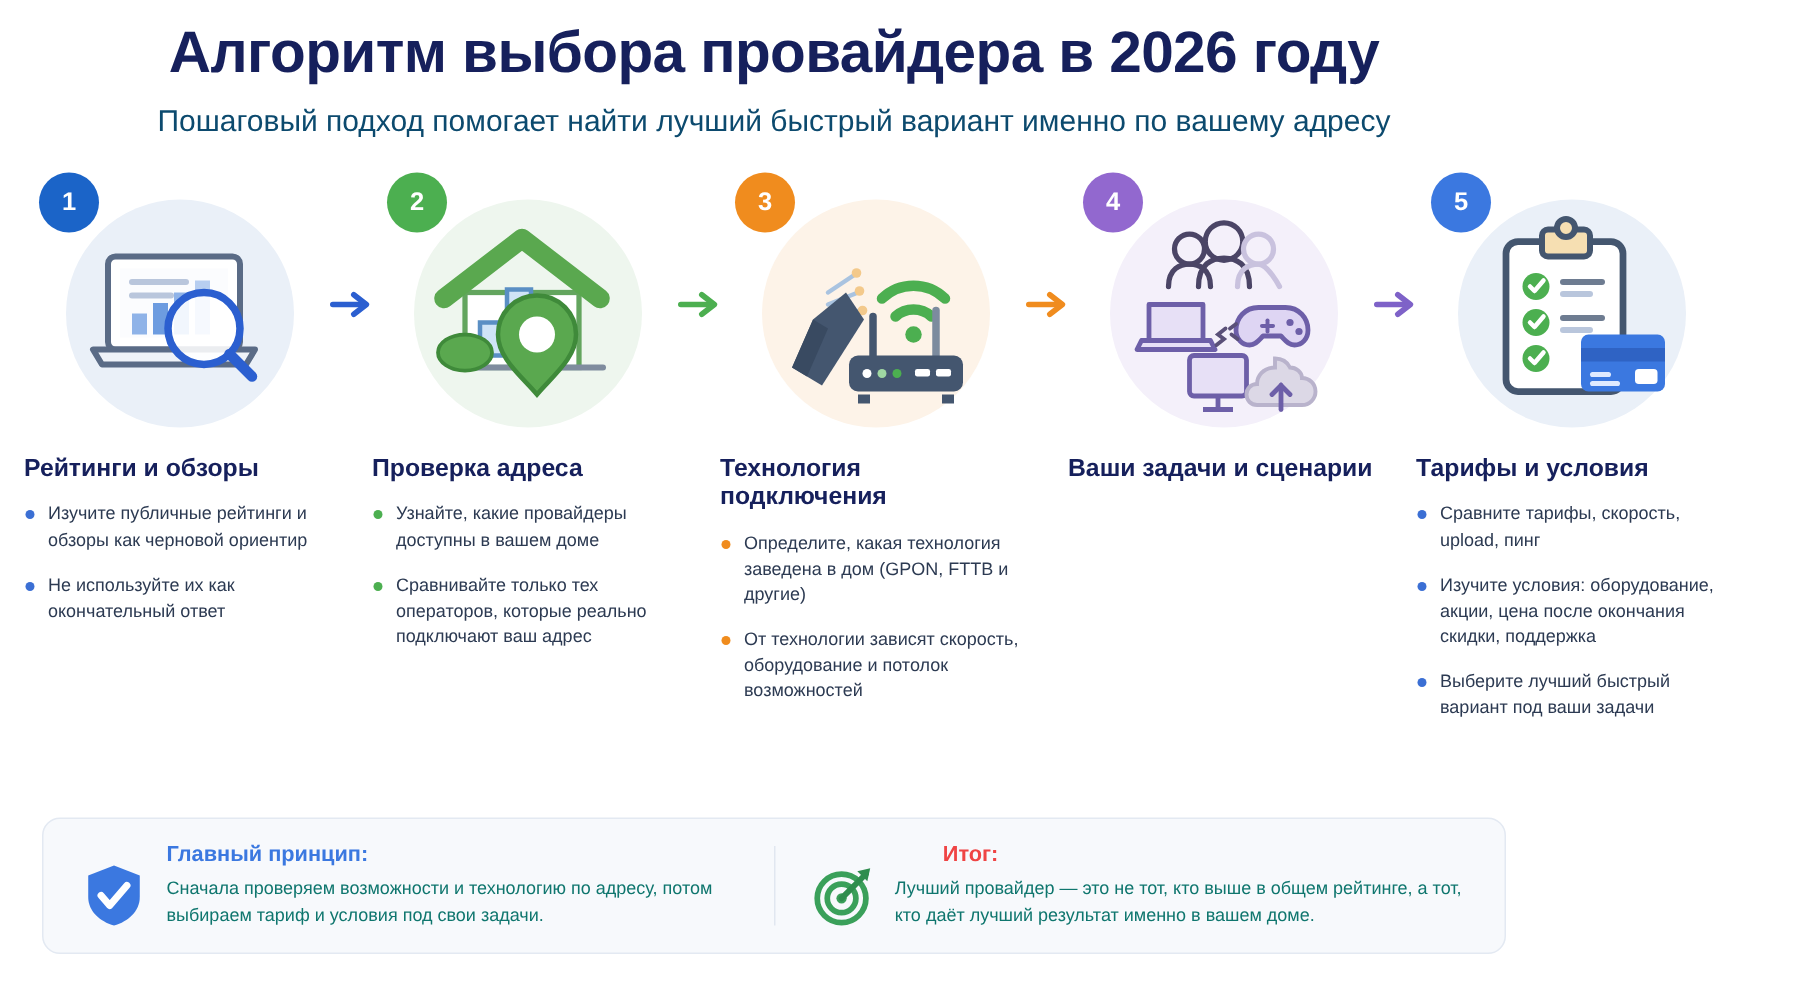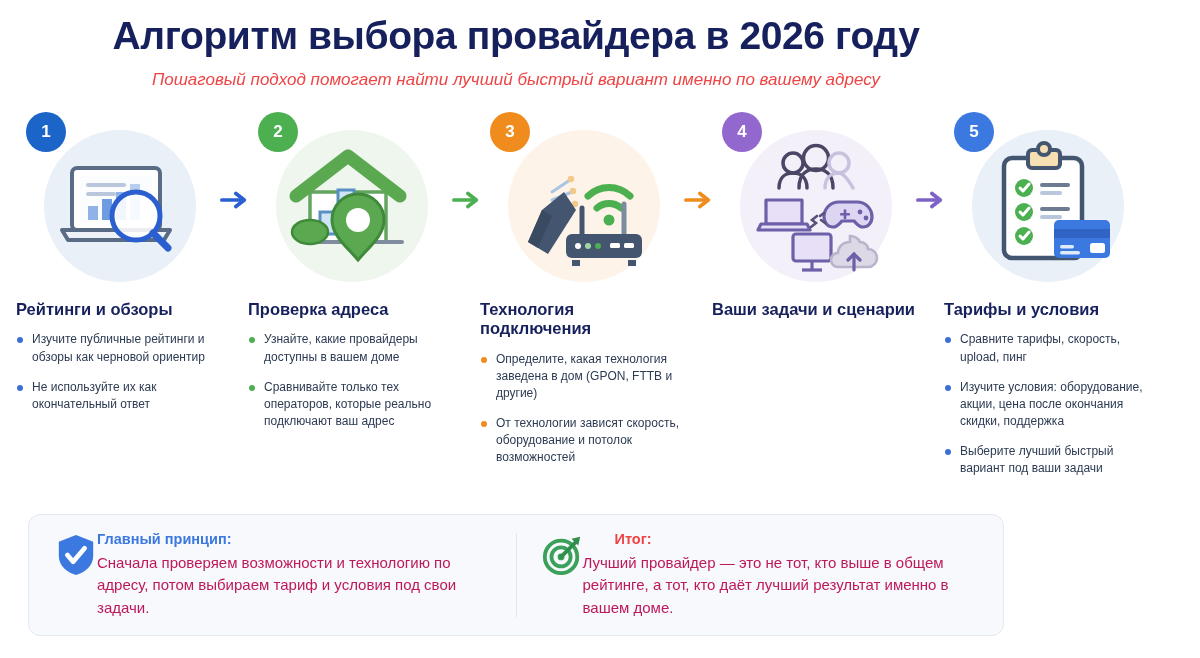--- a/index.html
+++ b/index.html
@@ -13,21 +13,21 @@
   }
   .page{width:1032px;height:658px;position:relative;box-sizing:border-box;}
 
   
   .header{padding-top:14px;text-align:center;}
   .title{
     font-size:39px;font-weight:bold;color:#16205c;letter-spacing:-0.4px;
     line-height:1.12;margin:0;
   }
   .subtitle{
-    font-size:17px;color:#ef4444;margin:12px 0 0 0;font-weight:normal;font-style:italic;
+    font-size:20px;color:#0c4a6e;margin:12px 0 0 0;font-weight:normal;
   }
 
   
   .steps{
     display:flex;align-items:flex-start;
     padding:22px 16px 0 16px;
   }
   .step{
     width:204px;flex:0 0 204px;position:relative;
   }
@@ -60,25 +60,25 @@
     width:6px;height:6px;border-radius:50%;background:var(--bullet,#3b6fd4);
   }
 
   
   .footer{
     position:absolute;left:28px;right:28px;bottom:22px;
     background:#f7f9fc;border:1px solid #e3e9f2;border-radius:12px;
     display:flex;align-items:stretch;
     padding:16px 20px;box-sizing:border-box;
   }
-  .fcol{display:flex;align-items:flex-start;flex:1 1 0;padding:0 6px;}
+  .fcol{display:flex;align-items:flex-end;gap:14px;flex:1 1 0;padding:0 6px;}
   .fdivider{width:1px;background:#e1e7f0;margin:2px 18px;}
   .ficon{flex:0 0 auto;width:42px;height:44px;margin-top:2px;}
   .flabel{font-size:14.5px;font-weight:bold;margin:0 0 5px 0;}
-  .ftext{font-size:15px;line-height:1.5;color:#be185d;margin:0;}
+  .ftext{font-size:12px;line-height:1.5;color:#0f766e;margin:0;}
 </style>
 </head>
 <body>
 
 <div class="page">
 
   <div class="header">
     <h1 class="title">Алгоритм выбора провайдера в 2026 году</h1>
     <p class="subtitle">Пошаговый подход помогает найти лучший быстрый вариант именно по вашему адресу</p>
   </div>

